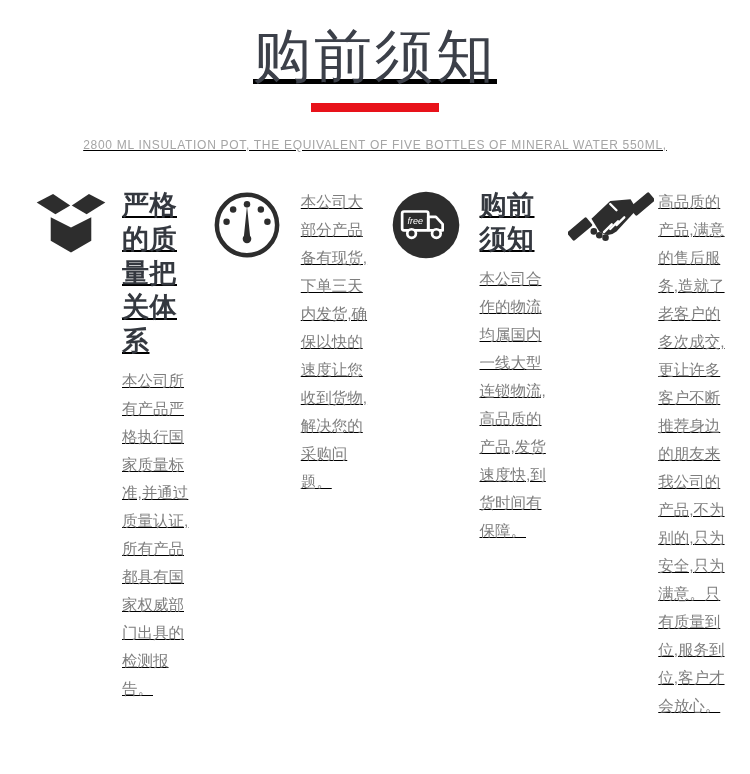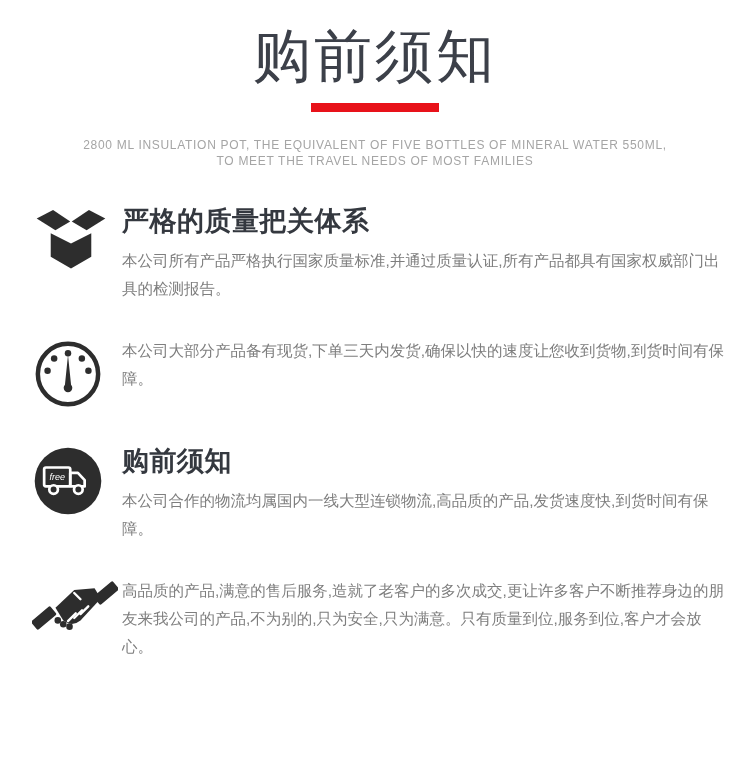--- a/index.html
+++ b/index.html
@@ -1,41 +1,41 @@
 <!DOCTYPE html>
 <html><head>
 <meta charset="utf-8">
 <style>
   * { margin:0; padding:0; box-sizing:border-box; }
   html,body { background:#ffffff; }
   body {
     width:750px; height:774px; overflow:hidden;
     font-family:"Liberation Sans","DejaVu Sans",sans-serif;
   }
-  .page { width:750px; height:774px; background:#fff; }
+  .page { width:750px; height:774px; background:#fff;text-decoration:underline; }
 
   
   .header { text-align:center; padding-top:24px; }
   .page-title {
     font-size:58px; line-height:64px; font-weight:500;
     color:#3c4049; letter-spacing:3px;
   }
   .divider {
     width:128px; height:9px; margin:15px auto 0;
     background:#e8121a;
   }
   .subtitle {
     margin-top:25px; color:#a5a5a5; font-size:12px;
     letter-spacing:0.7px; line-height:16px; font-weight:500;
   }
 
   
   .sections {
     margin-top:35px; padding-left:32px; padding-right:22px;
-    display:flex; flex-direction:column; gap:34px;justify-content:center;
+    display:flex; flex-direction:row; gap:19px;justify-content:center;
   }
   .section { display:flex; align-items:flex-start; }
   .icon-col { flex:0 0 90px; padding-top:1px; }
   .icon-col svg { display:block; }
   .content { flex:1; min-width:0; }
   .sec-title {
     font-size:27px; font-weight:bold; color:#34383f;
     line-height:34px; margin-bottom:9px; letter-spacing:0.5px;
   }
   .sec-body {
@@ -50,21 +50,20 @@
 </head>
 <body>
 
 <div class="page">
 
   <div class="header">
     <div class="page-title">购前须知</div>
     <div class="divider"></div>
     <div class="subtitle">
       <div>2800 ML INSULATION POT, THE EQUIVALENT OF FIVE BOTTLES OF MINERAL WATER 550ML,</div>
-      <div>TO MEET THE TRAVEL NEEDS OF MOST FAMILIES</div>
     </div>
   </div>
 
   <div class="sections">
 
     <div class="section">
       <div class="icon-col">
         <svg width="78" height="66" viewBox="0 0 100 84" aria-hidden="true">
           <g fill="#2d2d2d">
             <polygon points="49,21 27,6 6,17 30,32"></polygon>
@@ -87,21 +86,21 @@
             <circle cx="40" cy="17" r="3.6"></circle>
             <circle cx="24.6" cy="22.9" r="3.6"></circle>
             <circle cx="55.4" cy="22.9" r="3.6"></circle>
             <circle cx="17.3" cy="36.4" r="3.6"></circle>
             <circle cx="62.7" cy="36.4" r="3.6"></circle>
             <path d="M40 19 L43.4 52 A4.8 4.8 0 1 1 36.6 52 Z"></path>
           </g>
         </svg>
       </div>
       <div class="content">
-        <div class="sec-body">本公司大部分产品备有现货,下单三天内发货,确保以快的速度让您收到货物,到货时间有保障。</div>
+        <div class="sec-body">本公司大部分产品备有现货,下单三天内发货,确保以快的速度让您收到货物,解决您的采购问题。</div>
       </div>
     </div>
 
     <div class="section">
       <div class="icon-col">
         <svg width="72" height="72" viewBox="0 0 80 80" aria-hidden="true">
           <circle cx="40" cy="40" r="37" fill="#2d2d2d"></circle>
           <g fill="none" stroke="#ffffff" stroke-width="3" stroke-linejoin="round">
             <rect x="13.5" y="25" width="29" height="21" rx="2"></rect>
             <path d="M42.5 31 h8.5 l7.5 8 v7 h-16 z"></path>

